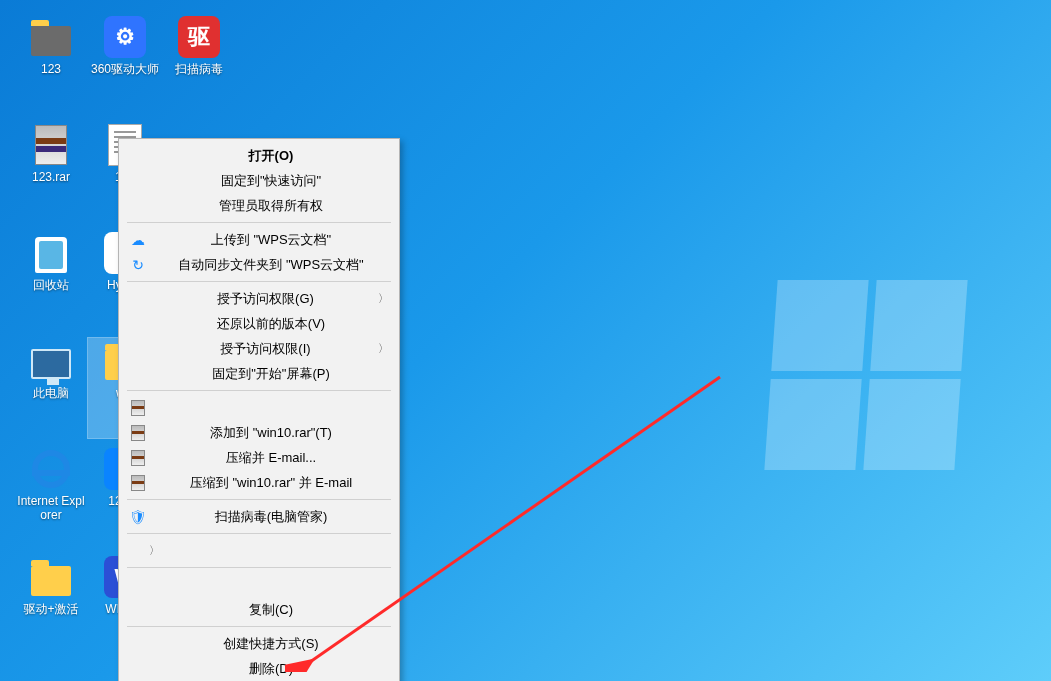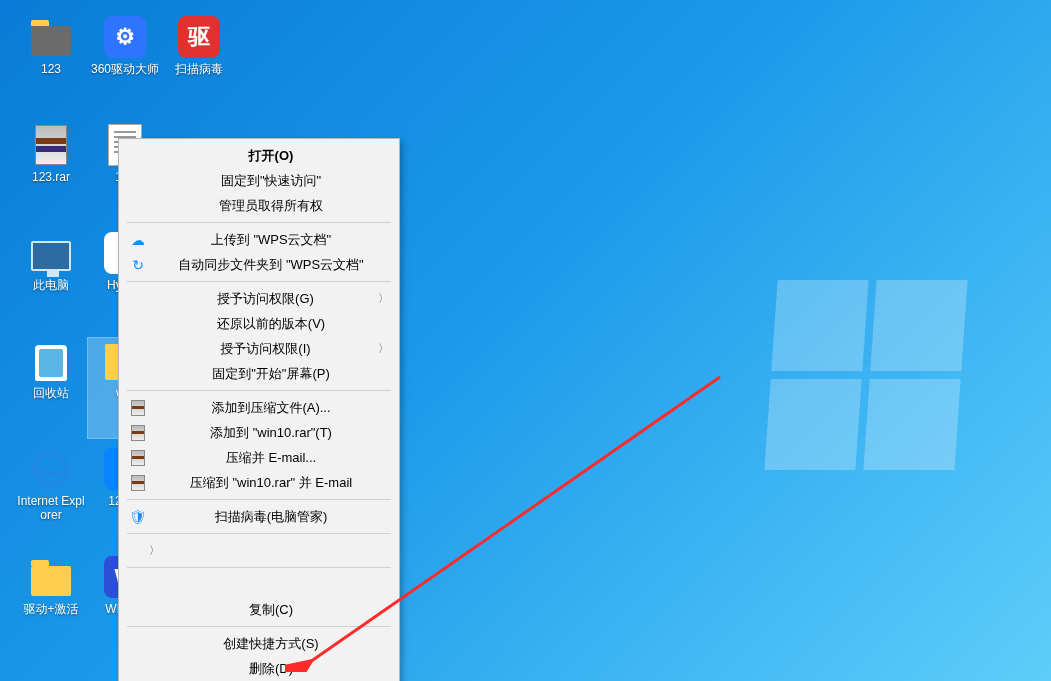--- a/index.html
+++ b/index.html
@@ -73,29 +73,29 @@
     <div class="label">123</div>
   </div>
   <div class="icon-cell">
     <div class="ico">
         <div class="rar-ico"></div>
       </div>
     <div class="label">123.rar</div>
   </div>
   <div class="icon-cell">
     <div class="ico">
+        <div class="bin-ico"></div>
+      </div>
+    <div class="label">回收站</div>
+  </div>
+  <div class="icon-cell">
+    <div class="ico">
         <div class="pc-ico"></div>
       </div>
     <div class="label">此电脑</div>
-  </div>
-  <div class="icon-cell">
-    <div class="ico">
-        <div class="bin-ico"></div>
-      </div>
-    <div class="label">回收站</div>
   </div>
   <div class="icon-cell">
     <div class="ico">
         <div class="ie-ico"></div>
       </div>
     <div class="label">Internet Explorer</div>
   </div>
   <div class="icon-cell">
     <div class="ico">
         <div class="folder-ico"></div>
@@ -189,21 +189,20 @@
       <span class="mi-icon"></span>
       <span class="mi-text">固定到"开始"屏幕(P)</span>
     </div>
   <div class="sep"></div>
   <div class="item">
       <span class="mi-icon">
         <span style="display:inline-block;width:14px;height:16px;background:linear-gradient(#bbb,#eee);border:1px solid #888;position:relative">
           <span style="position:absolute;top:5px;left:0;right:0;height:3px;background:#7a3b14"></span>
         </span>
       </span>
-      <span class="mi-text">添加到压缩文件(A)...</span>
     </div>
   <div class="item">
       <span class="mi-icon">
         <span style="display:inline-block;width:14px;height:16px;background:linear-gradient(#bbb,#eee);border:1px solid #888;position:relative">
           <span style="position:absolute;top:5px;left:0;right:0;height:3px;background:#7a3b14"></span>
         </span>
       </span>
       <span class="mi-text">添加到 "win10.rar"(T)</span>
     </div>
   <div class="item">

